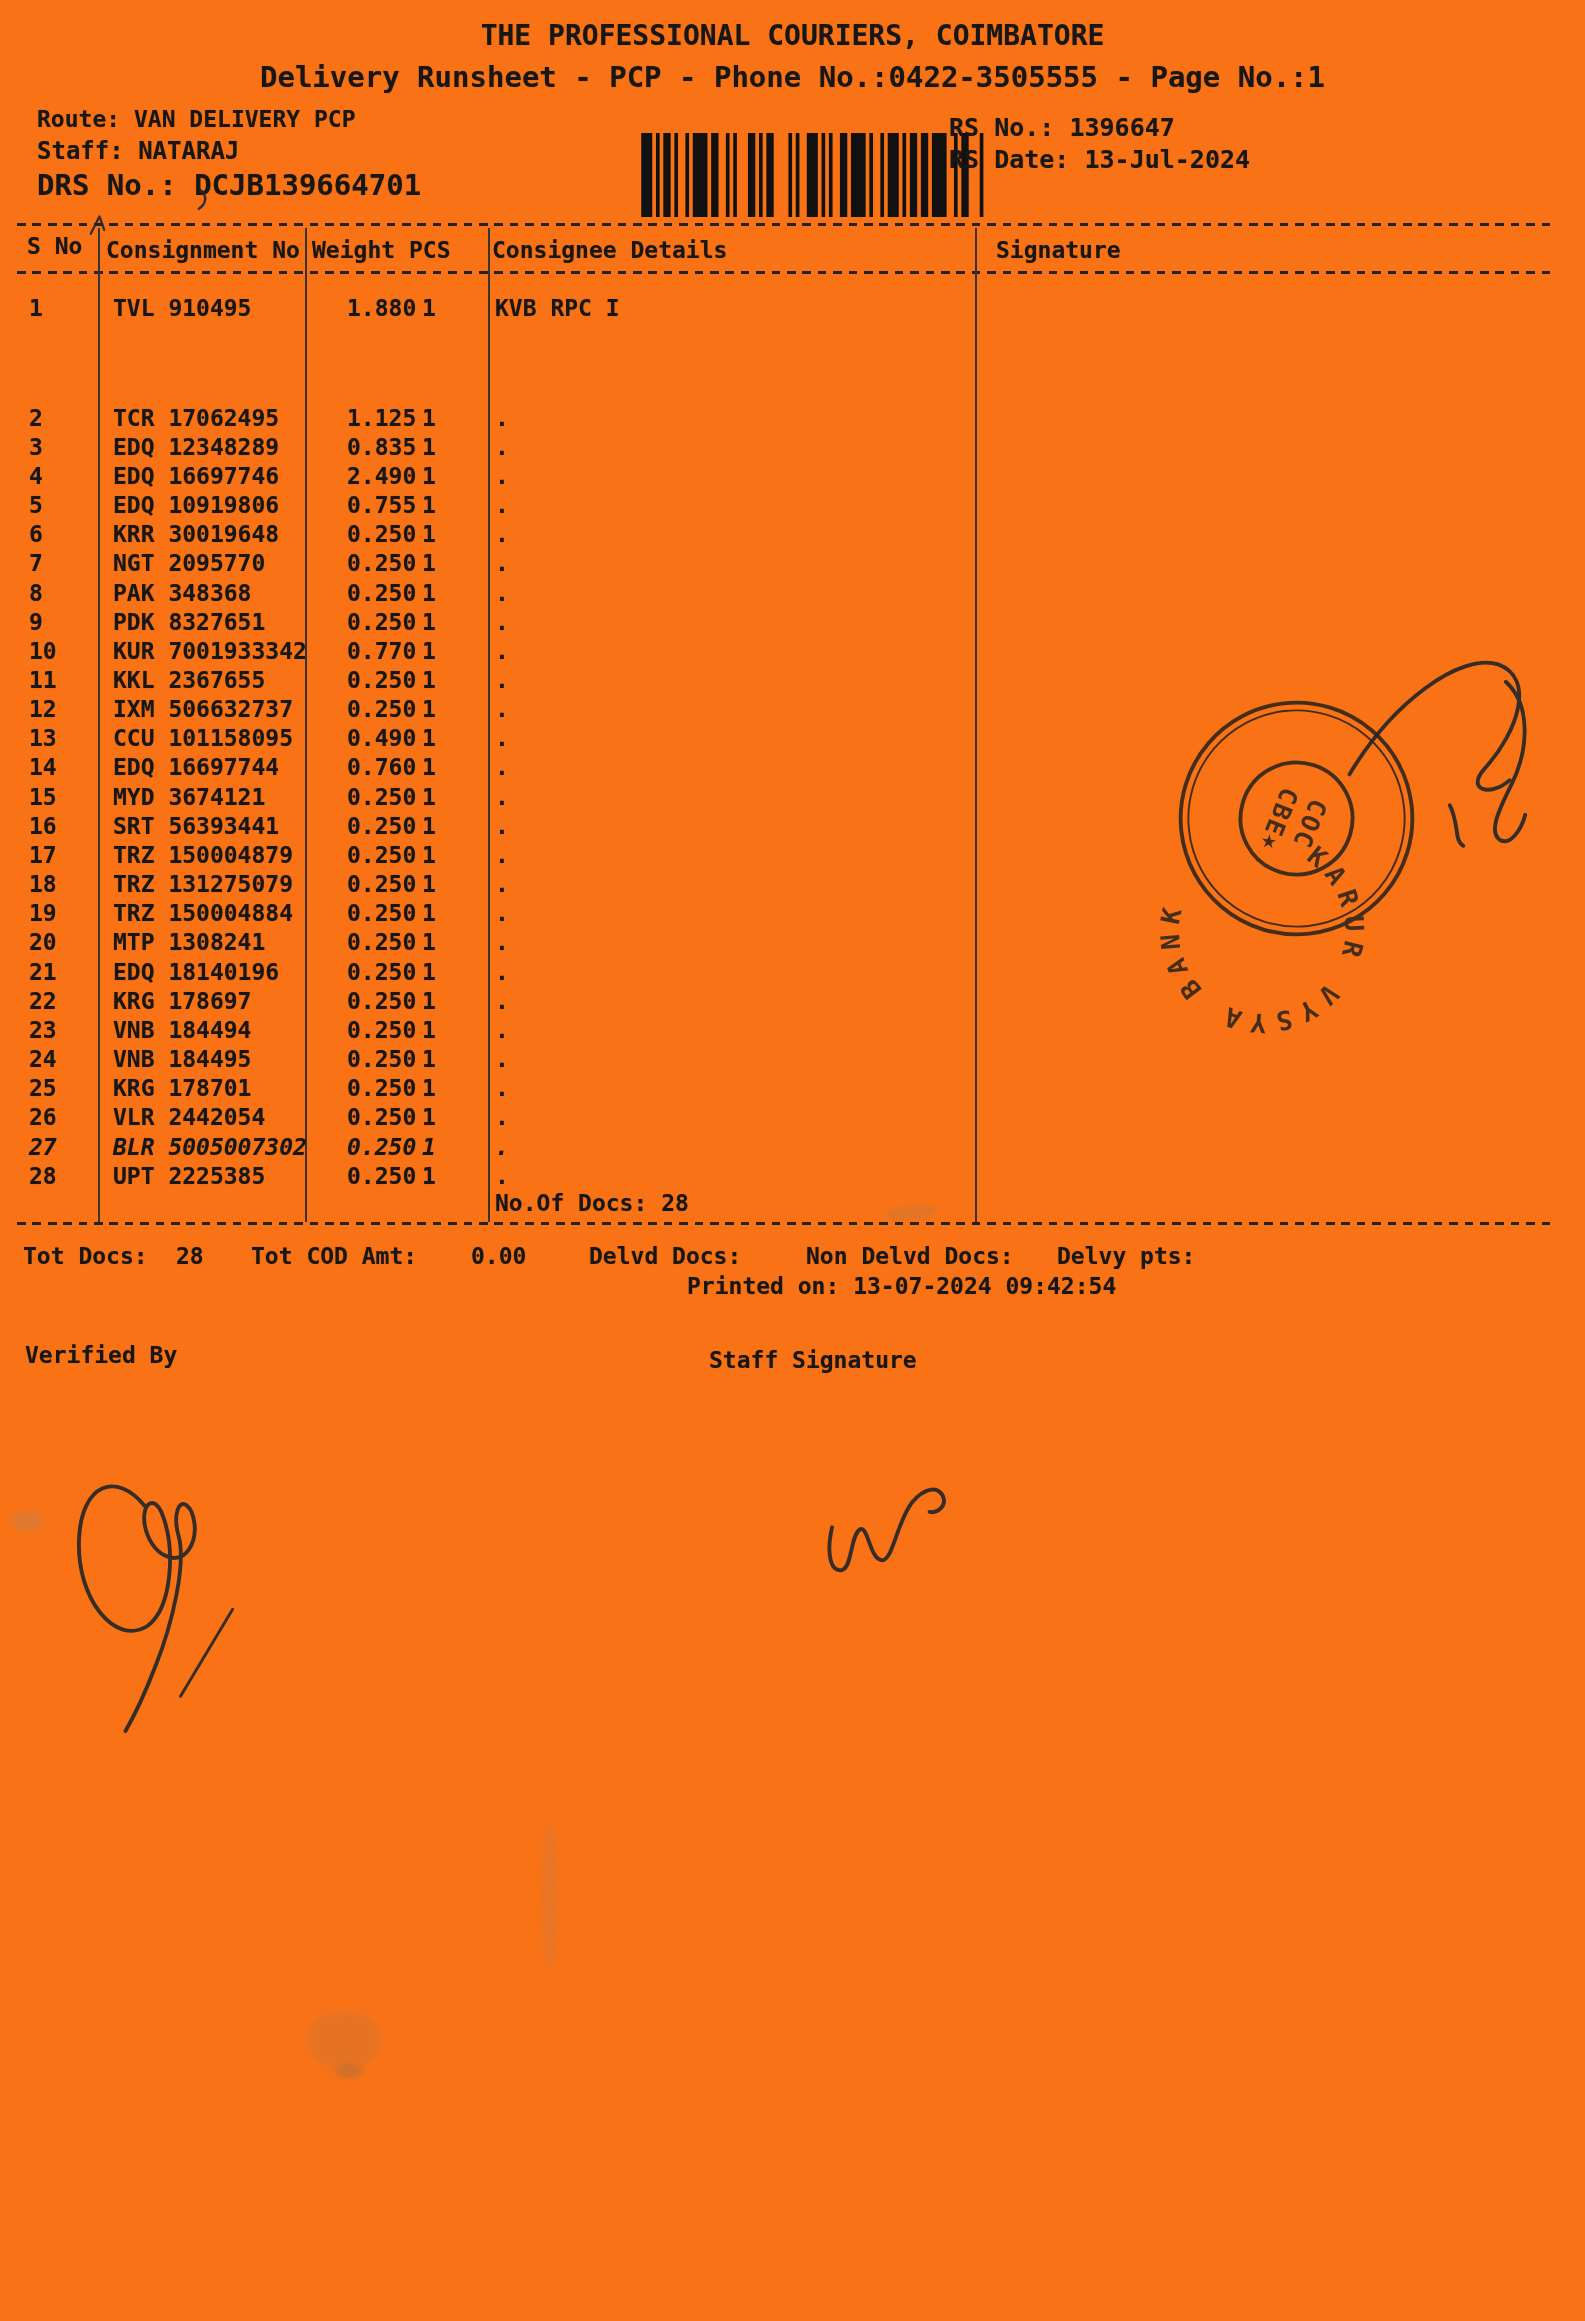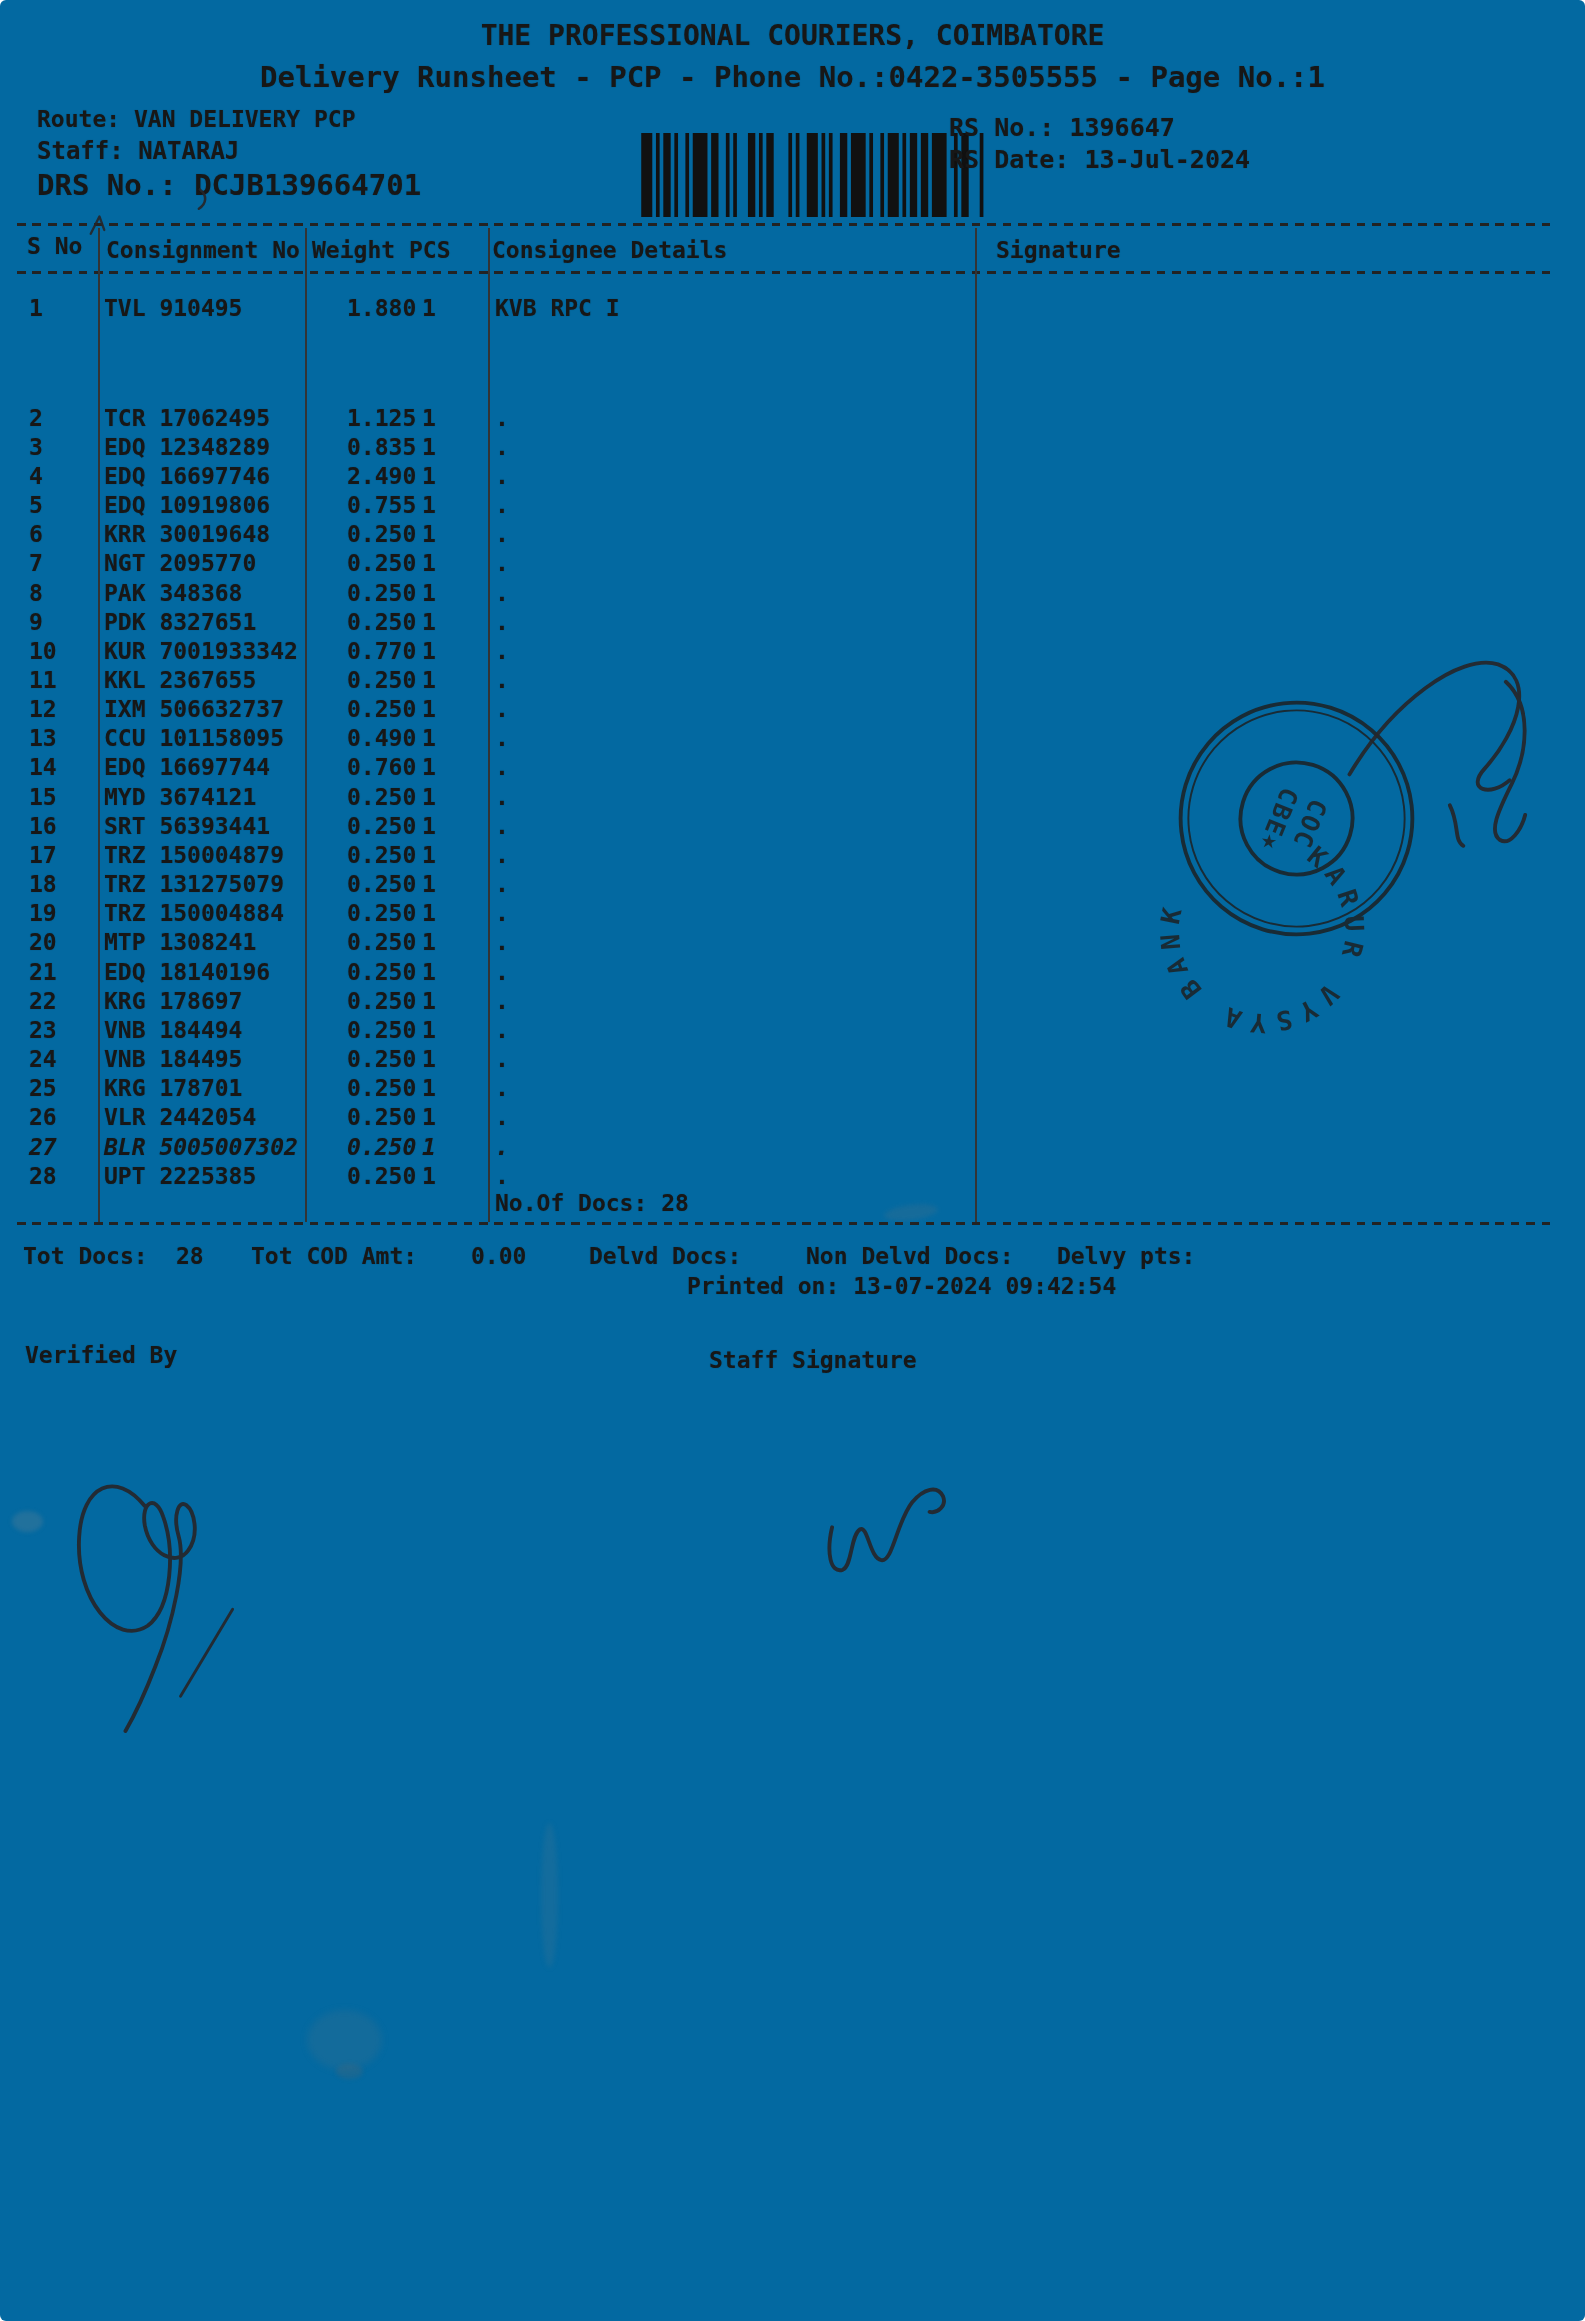--- a/index.html
+++ b/index.html
@@ -1,29 +1,29 @@
 <!DOCTYPE html>
 <html><head>
 <meta charset="utf-8">
 <style>
   html,body{margin:0;padding:0;background:#ffffff;}
   .page{
-    position:relative;width:1585px;height:2321px;background:#0369a1;overflow:hidden;
+    position:relative;width:1585px;height:2321px;background:#f97316;overflow:hidden;
     font-family:"DejaVu Sans Mono","Liberation Mono",monospace;
-    font-weight:700;color:#171717;border-radius:6px;
+    font-weight:700;color:#171717;
   }
   .abs{position:absolute;white-space:pre;}
   .ink{text-shadow:0 0 1px rgba(25,25,25,.4);}
   .center{left:0;width:100%;text-align:center;}
   .hdash{position:absolute;height:2.9px;left:17.4px;width:1533px;
     background:repeating-linear-gradient(90deg,#232323 0 8.7px,transparent 8.7px 15.4px);}
   .vline{position:absolute;width:1.9px;top:228px;height:994px;background:#343434;}
   .row{position:absolute;left:0;width:1585px;height:29px;font-size:23px;}
   .cell{position:absolute;white-space:pre;}
-  .c-sno{left:29px;} .c-cons{left:104px;} .c-wt{left:310px;margin-left:37px;} .c-pcs{left:422px;} .c-cng{left:495px;}
+  .c-sno{left:29px;} .c-cons{left:113px;} .c-wt{left:310px;margin-left:37px;} .c-pcs{left:422px;} .c-cng{left:495px;}
   .hd{position:absolute;font-size:23px;}
   .sum{position:absolute;font-size:23px;top:0;}
   .smudge{position:absolute;border-radius:50%;}
   svg{overflow:visible;}
 </style>
 </head>
 <body>
 
 <div class="page">
 

